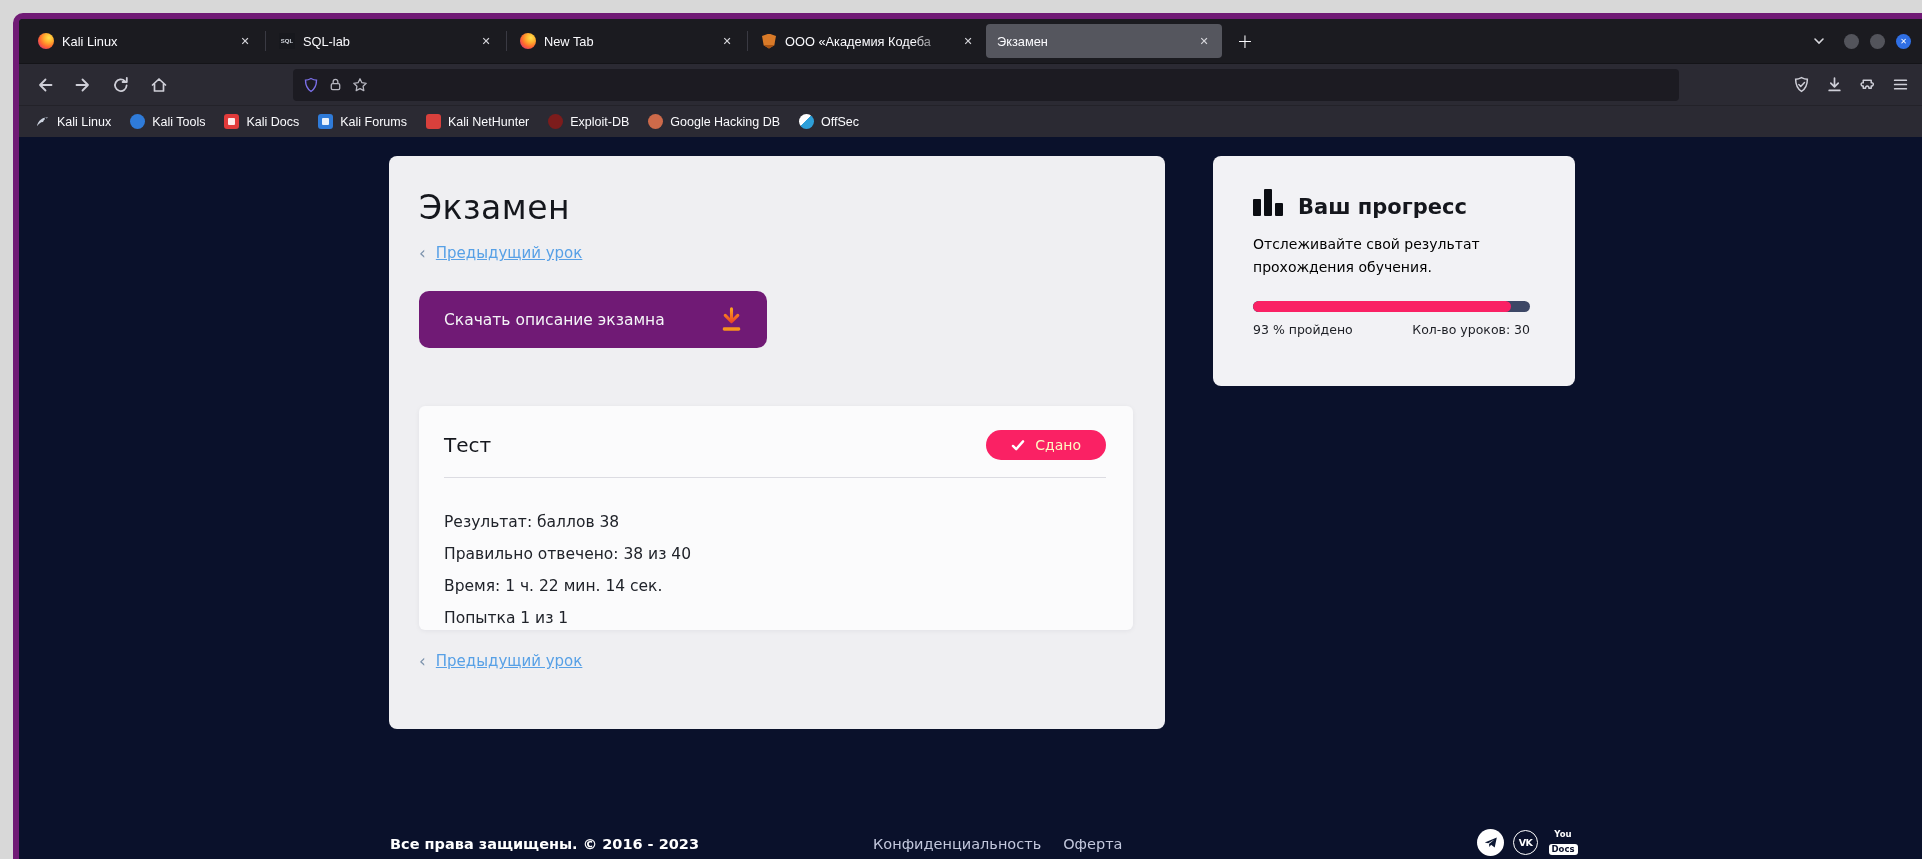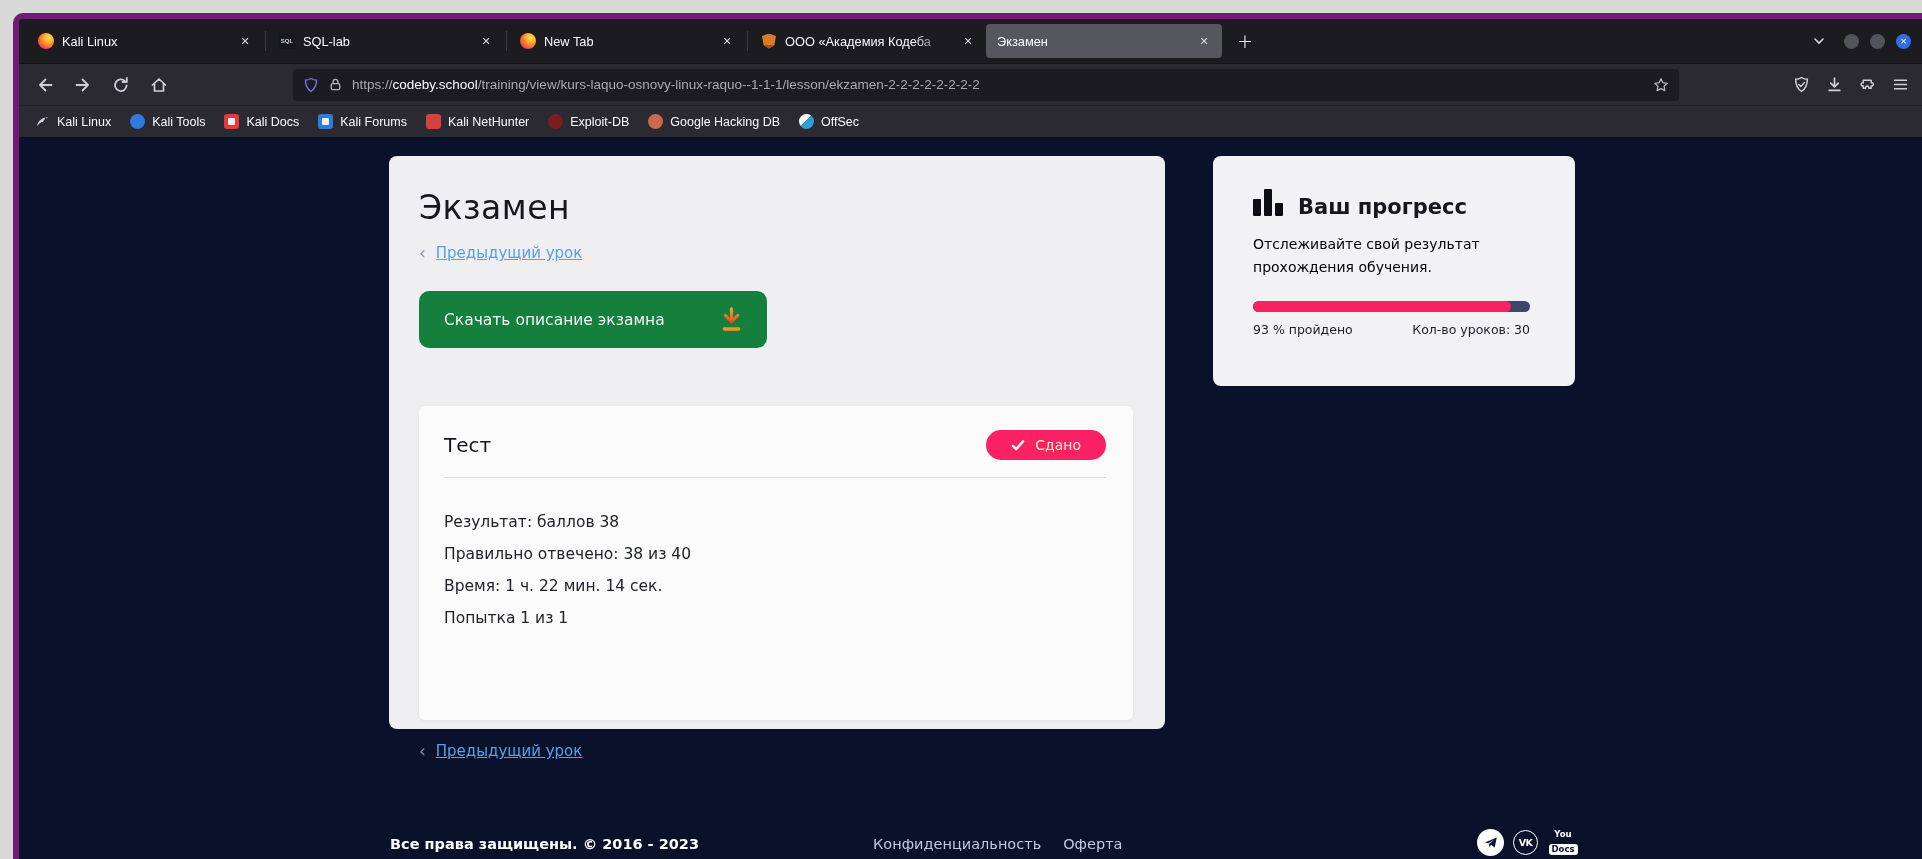--- a/index.html
+++ b/index.html
@@ -112,27 +112,27 @@
   .main-card {
     position:absolute; left:370px; top:19px; width:776px; height:573px;
     background:#efeff2; border-radius:8px; padding:30px 31px 0 30px; color:#15171d;
   }
   .page-title { font-size:33px; font-weight:400; letter-spacing:.5px; color:#15171d; margin:2px 0 0 0; }
   .prev-link-row { margin-top:17px; display:flex; align-items:center; gap:10px; }
   .prev-chevron { color:#7d93ad; font-size:17px; line-height:1; }
   .prev-link { color:#57a0e6; font-size:15px; text-decoration:underline; cursor:pointer; }
   .dl-button {
     margin-top:29px; width:348px; height:57px; border:none; border-radius:10px;
-    background:#15803d; color:#f4f5f7; font-size:15.5px;
+    background:#701a75; color:#f4f5f7; font-size:15.5px;
     font-family:"DejaVu Sans","Liberation Sans",sans-serif;
     display:flex; align-items:center; justify-content:space-between;
     padding:0 22px 0 25px; cursor:pointer;
   }
   .test-card {
-    margin-top:58px; width:714px; height:314px; background:#fbfbfc;
+    margin-top:58px; width:714px; height:224px; background:#fbfbfc;
     border-radius:6px; box-shadow:0 1px 5px rgba(15,20,45,.06);
     padding:24px 27px 0 25px;
   }
   .test-header { display:flex; align-items:center; justify-content:space-between; }
   .test-title { font-size:20px; font-weight:400; color:#15171d; }
   .pass-badge {
     height:30px; padding:0 25px; border-radius:16px; background:#fa2164;
     color:#fef9c3; font-size:14px; display:flex; align-items:center; gap:10px;
   }
   .test-divider { margin-top:17px; border:none; border-top:1px solid #dcdce2; }
@@ -267,21 +267,20 @@
         <svg width="16" height="16" viewBox="0 0 16 16">
             <path d="M8 1.5 C10 2.6 12 3.1 13.5 3.1 C13.5 8 12 12 8 14.5 C4 12 2.5 8 2.5 3.1 C4 3.1 6 2.6 8 1.5 Z" fill="none" stroke="#7b6fe8" stroke-width="1.4"></path>
           </svg>
       </span>
       <span style="display:flex;">
         <svg width="15" height="15" viewBox="0 0 16 16">
             <rect x="3.5" y="7" width="9" height="6.5" rx="1.5" fill="none" stroke="#b6b6bf" stroke-width="1.4"></rect>
             <path d="M5.5 7 V5 a2.5 2.5 0 0 1 5 0 V7" fill="none" stroke="#b6b6bf" stroke-width="1.4"></path>
           </svg>
       </span>
-      <span class="url-text"><span>https://</span><span class="url-domain">codeby.school</span><span>/training/view/kurs-laquo-osnovy-linux-raquo--1-1-1/lesson/ekzamen-2-2-2-2-2-2-2-2</span></span>
       <span style="display:flex;">
         <svg width="16" height="16" viewBox="0 0 16 16">
             <path d="M8 1.8 L9.9 5.7 L14.2 6.3 L11.1 9.3 L11.8 13.6 L8 11.6 L4.2 13.6 L4.9 9.3 L1.8 6.3 L6.1 5.7 Z" fill="none" stroke="#b6b6bf" stroke-width="1.3" stroke-linejoin="round"></path>
           </svg>
       </span>
     </div>
 
     <div class="urlbar-right">
       <span style="display:flex;">
         <svg width="17" height="17" viewBox="0 0 16 16">

